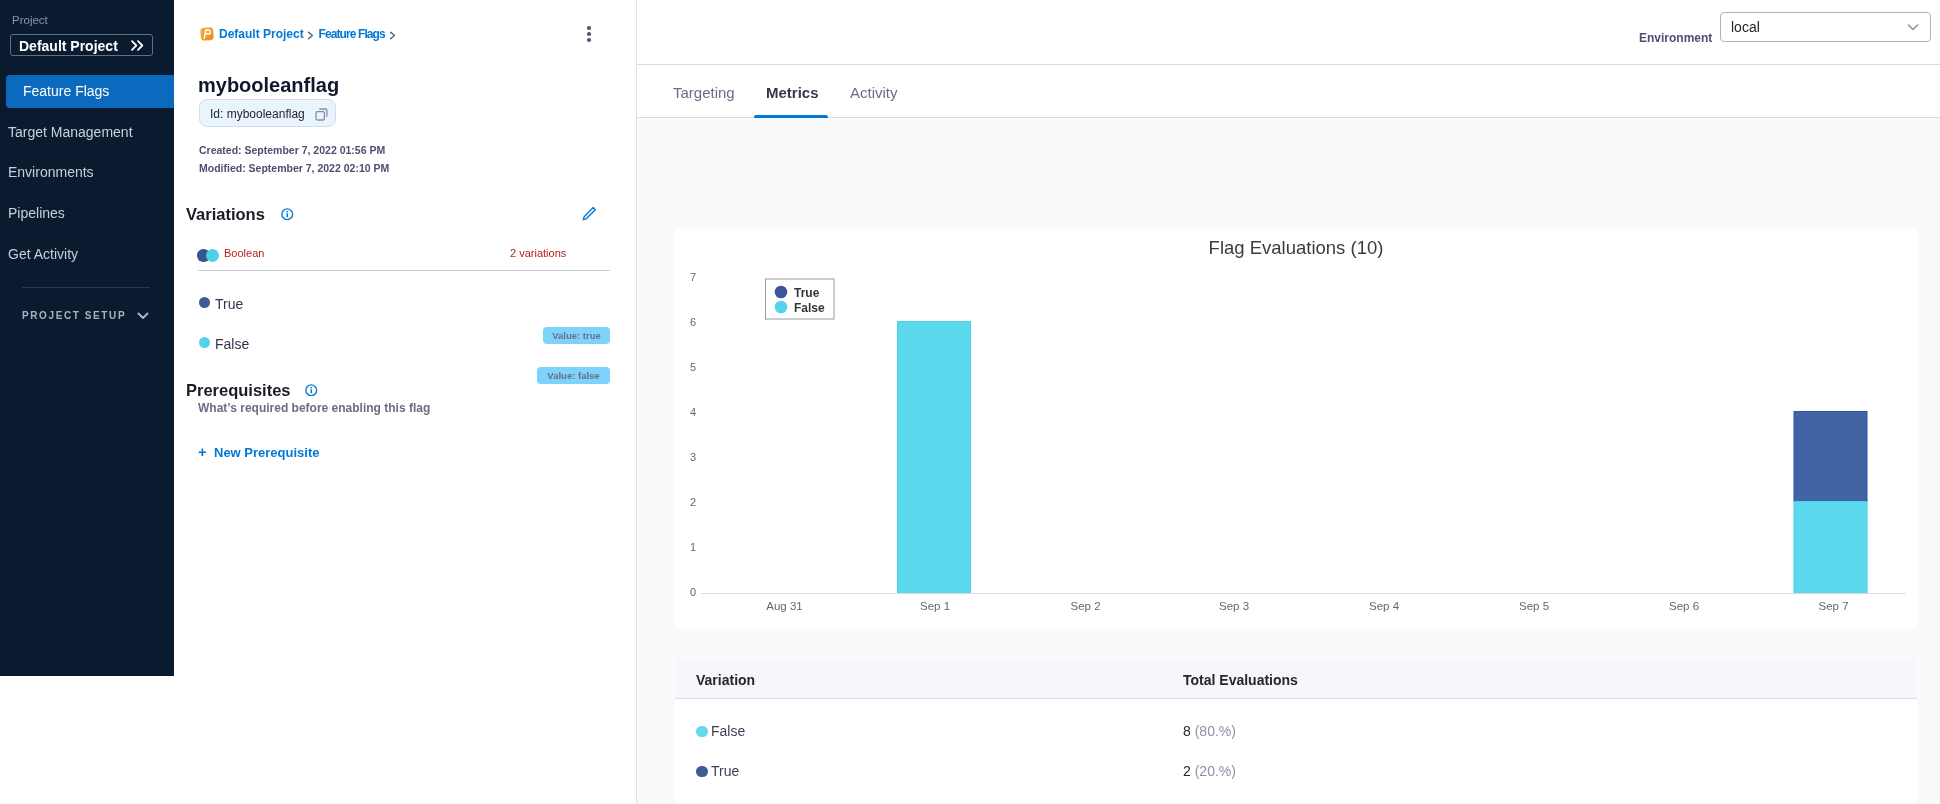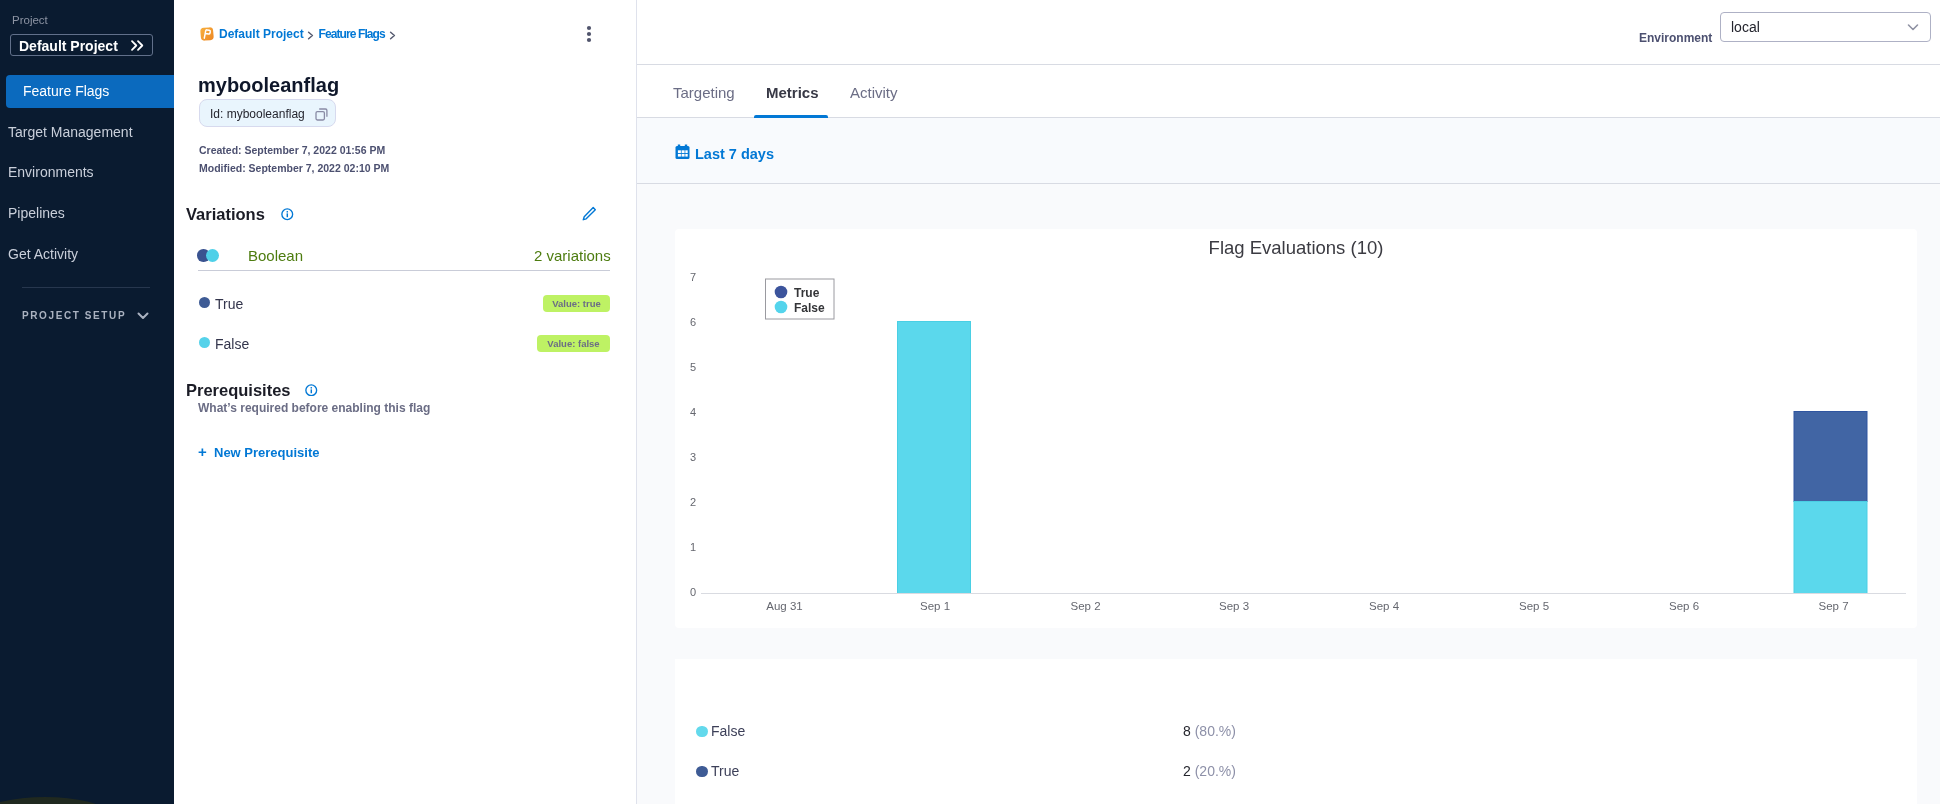--- a/index.html
+++ b/index.html
@@ -1,20 +1,20 @@
 <!DOCTYPE html>
 <html><head>
 <meta charset="utf-8">
 <style>
 * { margin:0; padding:0; box-sizing:border-box; }
 html,body { width:1940px; height:804px; overflow:hidden; background:#fff;
   font-family:"Liberation Sans", sans-serif; }
 .abs { position:absolute; }
 
-#sidebar { position:absolute; left:0; top:0; width:174px; height:804px;
+#sidebar { position:absolute; left:0; top:0; width:174px; height:676px;
   background:#0a1b30; overflow:hidden; }
 #sidebar .hump { position:absolute; left:-15px; top:797px; width:120px; height:30px;
   background:#20291f; border-radius:50%; }
 .proj-label { position:absolute; left:12px; top:14px; font-size:11.5px; color:#8d94a3; }
 .proj-box { position:absolute; left:10px; top:34px; width:143px; height:22px;
   border:1px solid #61708a; border-radius:3px; color:#fff; }
 .proj-box .txt { position:absolute; left:8px; top:2.5px; font-size:14px; font-weight:700; color:#fff; }
 .nav-item { position:absolute; left:0; width:174px; height:33px; line-height:33px;
   padding-left:8px; font-size:14px; color:#c9cfda; }
 .nav-sel { background:#0b6abe; color:#fff; border-radius:4px 0 0 4px; left:6px; padding-left:17px; width:168px; }
@@ -23,26 +23,26 @@
   letter-spacing:1.6px; color:#aab2c0; }
 
 #left { position:absolute; left:174px; top:0; width:462px; height:804px; background:#fff; }
 .crumb { position:absolute; top:27px; height:15px; line-height:15px; font-size:12px; font-weight:600; color:#0278d5; }
 .title { position:absolute; left:24px; top:73.5px; font-size:20px; font-weight:700; color:#0f172a; }
 .idchip { position:absolute; left:25px; top:99px; width:137px; height:28px;
   background:#e9f5fd; border:1px solid #d7daee; border-radius:8px; }
 .idchip .t { position:absolute; left:10px; top:7px; font-size:12px; color:#25262f; }
 .meta { position:absolute; left:25px; font-size:10.5px; font-weight:700; color:#4c5070; }
 .h2 { position:absolute; left:12px; font-size:16.5px; font-weight:700; color:#1b1c26; }
-.grey15 { font-size:15px; color:#4d7c0f;margin-left:24px; }
+.grey15 { font-size:11px; color:#b91c1c; }
 .vdiv { position:absolute; left:24px; top:270px; width:412px; height:1px; background:#c9ccd8; }
 .dot { position:absolute; border-radius:50%; }
 .vname { position:absolute; font-size:14px; color:#33354c; }
-.vchip { position:absolute; background:#bef264; border-radius:4px; height:17px; line-height:17px;
-  text-align:center; font-size:9.5px; font-weight:700; color:#6b6d85; }
+.vchip { position:absolute; background:#7dd3fc; border-radius:4px; height:17px; line-height:17px;
+  text-align:center; font-size:9.5px; font-weight:700; color:#6b6d85;margin-top:32px; }
 .prereq-desc { position:absolute; left:24px; top:401px; font-size:12px; font-weight:600; color:#6b6d85; }
 .newpre { position:absolute; top:444.5px; font-size:13px; font-weight:600; color:#0278d5; }
 
 #right { position:absolute; left:636px; top:0; width:1304px; height:804px;
   background:#f9fafc; border-left:1px solid #dfe2ec; }
 #rhead { position:absolute; left:0; top:0; width:1304px; height:65px; background:#fff;
   border-bottom:1px solid #d8dbe3; }
 .envlabel { position:absolute; left:1002px; top:31px; font-size:12px; font-weight:600; color:#4c5070; }
 .select { position:absolute; left:1083px; top:12px; width:211px; height:30px; background:#fff;
   border:1px solid #aeb1c5; border-radius:4px; }
@@ -173,34 +173,20 @@
   </div>
   <div id="rhead">
     <div class="envlabel">Environment</div>
     <div class="select">
       <div class="t">local</div>
       <svg style="position:absolute;right:10px;top:10px" width="14" height="10" viewBox="0 0 14 10">
         <path d="M2.5 2 L7 6.5 L11.5 2" stroke="#8f92a3" stroke-width="1.6" fill="none" stroke-linecap="round" stroke-linejoin="round"></path>
       </svg>
     </div>
   </div>
-  <div id="strip">
-    <svg class="abs" style="left:38px;top:26px" width="15" height="16" viewBox="0 0 15 16">
-      <rect x="0.5" y="2" width="14" height="13" rx="1.5" fill="#0278d5"></rect>
-      <rect x="2.8" y="0.5" width="2.4" height="4" fill="#0278d5"></rect>
-      <rect x="9.8" y="0.5" width="2.4" height="4" fill="#0278d5"></rect>
-      <rect x="2.9" y="6.3" width="3" height="2.7" fill="#fff"></rect>
-        <rect x="6.6" y="6.3" width="3" height="2.7" fill="#fff"></rect>
-        <rect x="10.3" y="6.3" width="2.4" height="2.7" fill="#fff"></rect>
-      <rect x="2.9" y="9.9" width="3" height="2.7" fill="#fff"></rect>
-        <rect x="6.6" y="9.9" width="3" height="2.7" fill="#fff"></rect>
-        <rect x="10.3" y="9.9" width="2.4" height="2.7" fill="#fff"></rect>
-    </svg>
-    <div class="abs" style="left:58px;top:27.5px;font-size:14.5px;font-weight:700;color:#0278d5;">Last 7 days</div>
-  </div>
 
   <div id="chartcard">
     <svg width="1242" height="399" viewBox="0 0 1242 399">
       <text x="621" y="25" text-anchor="middle" font-size="18.5" fill="#3b3b42">Flag Evaluations (10)</text>
 
       <text x="21" y="52" text-anchor="end" font-size="11" fill="#65676f">7</text>
       <text x="21" y="97" text-anchor="end" font-size="11" fill="#65676f">6</text>
       <text x="21" y="142" text-anchor="end" font-size="11" fill="#65676f">5</text>
       <text x="21" y="187" text-anchor="end" font-size="11" fill="#65676f">4</text>
       <text x="21" y="232" text-anchor="end" font-size="11" fill="#65676f">3</text>
@@ -225,20 +211,24 @@
 
       <rect x="90.5" y="50" width="68.5" height="40" fill="#fff" stroke="#9a9aa0" stroke-width="1"></rect>
       <circle cx="106" cy="63" r="6.3" fill="#3c549c"></circle>
       <circle cx="106" cy="78" r="6.3" fill="#54d4ec"></circle>
       <text x="119" y="67.5" font-size="12" font-weight="bold" fill="#343538">True</text>
       <text x="119" y="82.5" font-size="12" font-weight="bold" fill="#343538">False</text>
     </svg>
   </div>
 
   <div id="tablecard">
+    <div class="thead">
+      <div class="th" style="left:21px;">Variation</div>
+      <div class="th" style="left:508px;">Total Evaluations</div>
+    </div>
     <div class="dot" style="left:21px;top:66.5px;width:11.5px;height:11.5px;background:#63d9ec;"></div>
     <div class="trow-name" style="left:36px;top:64px;">False</div>
     <div class="trow-val" style="left:508px;top:64px;">8 <span class="trow-pct">(80.%)</span></div>
     <div class="dot" style="left:21px;top:106.5px;width:11.5px;height:11.5px;background:#3e5b95;"></div>
     <div class="trow-name" style="left:36px;top:104px;">True</div>
     <div class="trow-val" style="left:508px;top:104px;">2 <span class="trow-pct">(20.%)</span></div>
   </div>
 </div>
 
 </body></html>

